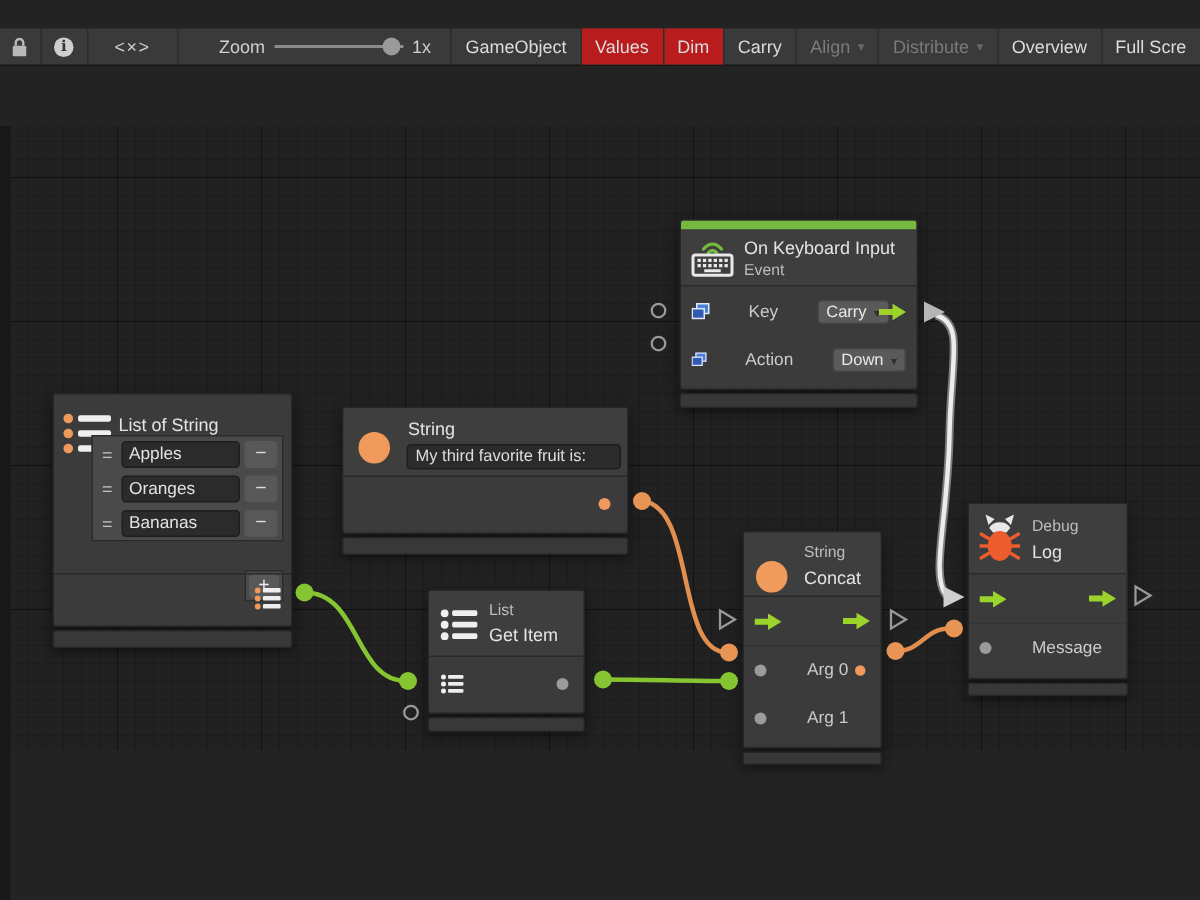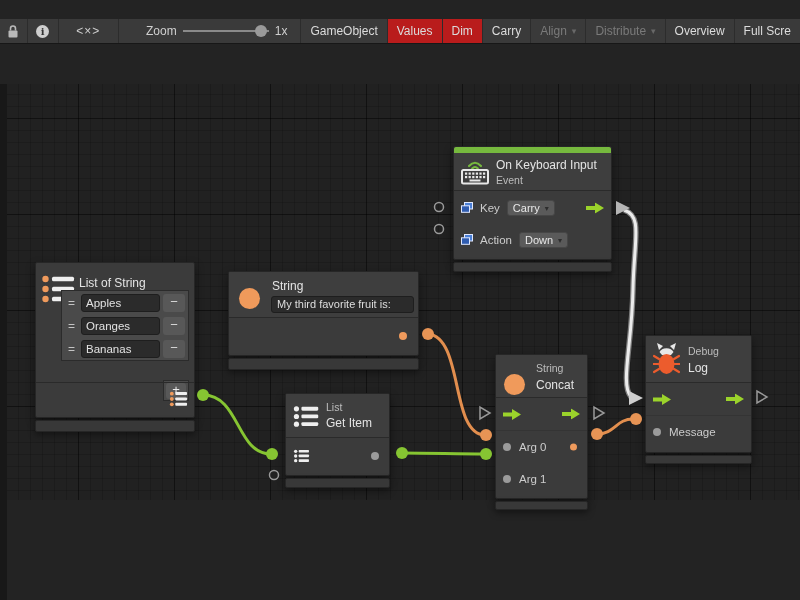--- a/index.html
+++ b/index.html
@@ -44,21 +44,21 @@
     background-position:78px 34px, 78px 34px, 6px 10px, 6px 10px;margin-top:40px; }
   #left-strip { position:absolute; left:0; top:0; width:7px; height:556px; background:#181818; }
 
   
   .node { position:absolute; }
   .n-main { background:#3b3b3b; border:1px solid #262626; border-radius:2px; box-shadow:0 4px 10px rgba(0,0,0,.45); overflow:hidden; }
   .n-footer { background:#383838; border:1px solid #262626; border-radius:2px; margin-top:2px; box-shadow:0 3px 7px rgba(0,0,0,.4); }
   .n-header { position:relative; border-bottom:1px solid #2a2a2a; background:#3e3e3e; }
   .n-title { font-size:12px; color:#e4e4e4; }
   .n-sub { font-size:10.5px; color:#bdbdbd; }
-  .n-row { position:relative; display:flex; align-items:center; padding:16px 7px; font-size:11.5px; color:#cccccc; }
+  .n-row { position:relative; display:flex; align-items:center; padding:16px 7px; font-size:11.5px; color:#cccccc;gap:19px; }
   .dot { width:9px; height:9px; border-radius:50%; flex:0 0 auto; }
   .dot.sm { width:8px; height:8px; }
   .gray { background:#9b9b9b; } .orange { background:#ef9a5c; } .teal { background:#44c9ba; }
   .dd { display:inline-flex; align-items:center; background:#5a5a5a; border:1px solid #464646; border-radius:3px;
     padding:0 5px; height:16px; font-size:11px; color:#e8e8e8; }
   .dd .dcaret { font-size:8px; color:#2d2d2d; margin-left:5px; }
   .field { background:#2b2b2b; border:1px solid #1e1e1e; border-radius:3px; color:#dedede; font-size:11px;
     padding:0 5px; height:17px; line-height:15px; }
   .arrow-r { position:absolute; right:7px; top:50%; transform:translateY(-50%); }
   .accent { height:6px; background:#76b93e; border-radius:2px 2px 0 0; }

